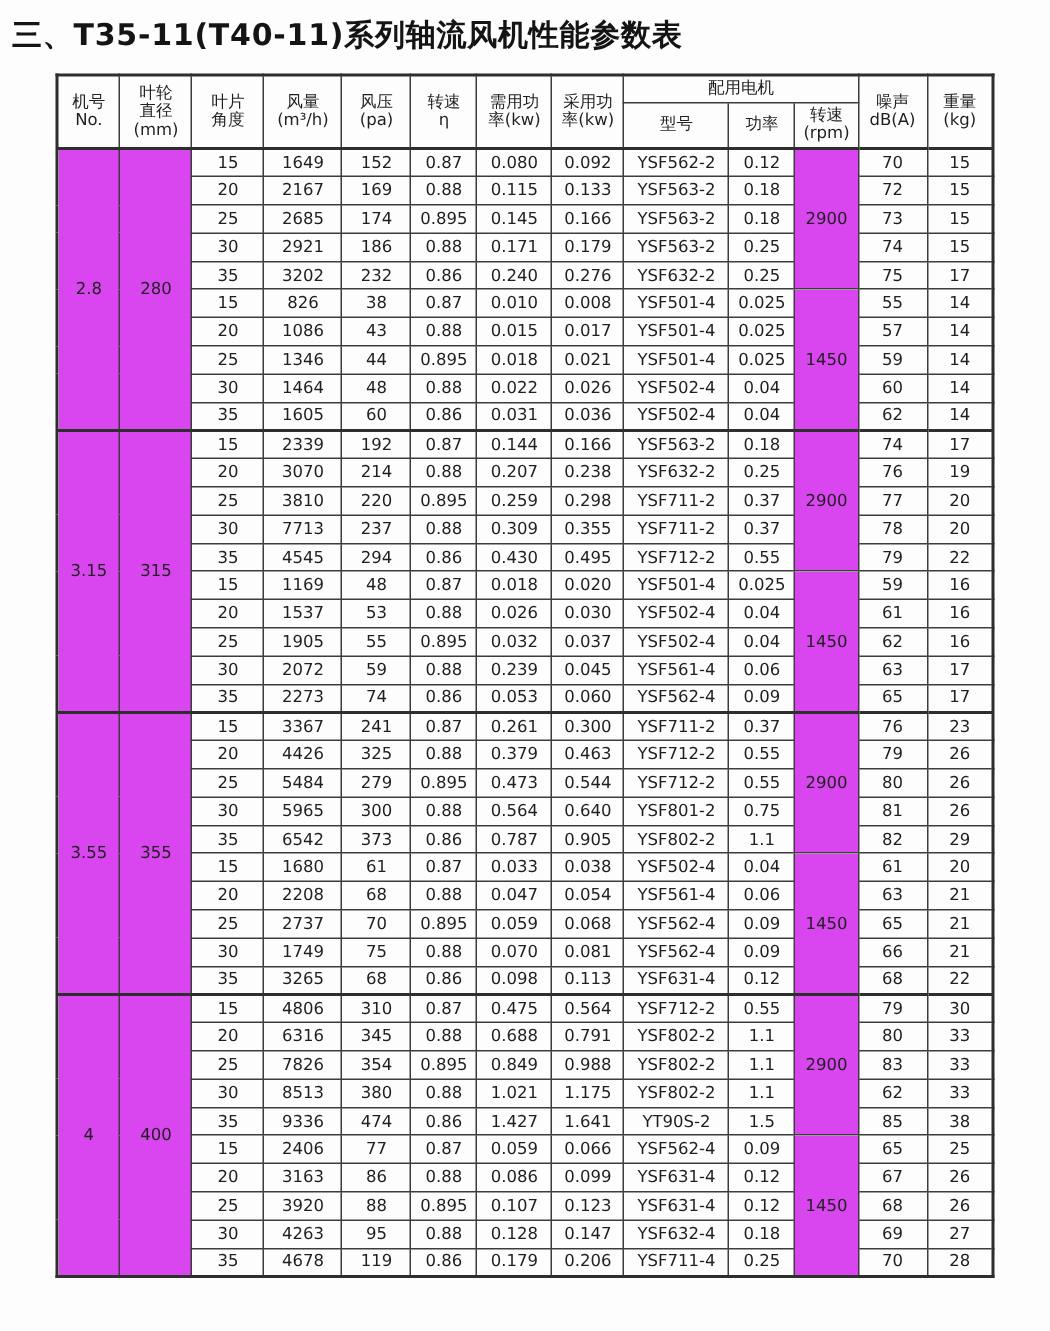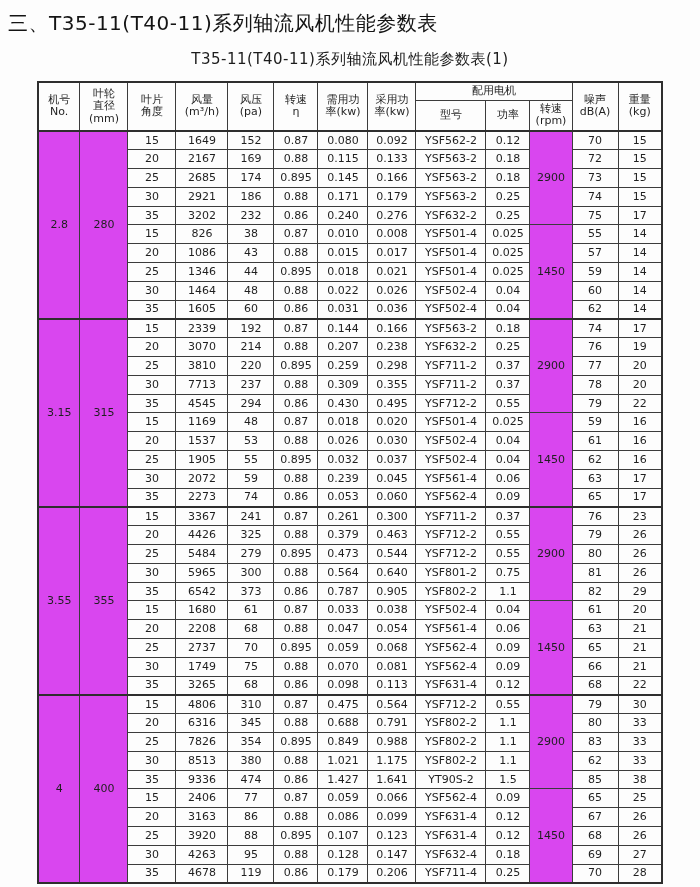--- a/index.html
+++ b/index.html
@@ -8,21 +8,21 @@
     width: 700px; height: 887px;
     background: #fdfdfd;
     font-family: "DejaVu Sans", "Liberation Sans", sans-serif;
     color: #1f1f1f;
     overflow: hidden;
   }
   .doc { padding: 6px 0 0 0; }
   .page-title {
     margin: 4px 0 0 8px;
     font-size: 20px;
-    font-weight: 400;
+    font-weight: 700;
     letter-spacing: 0.5px;
     color: #141414;
   }
   .table-title {
     margin: 13px 0 9px 0;
     text-align: center;
     font-size: 15px;
     font-weight: 400;
     letter-spacing: 0.5px;
     color: #1c1c1c;
@@ -54,21 +54,20 @@
   .fan-table thead tr.head-sub th { height: 25px; }
   .fan-table tbody td { height: 18.8px; }
   .fan-table tbody tr.group-start td { border-top: 2px solid #2e2e2e; }
   .fan-table tbody td[rowspan] { background: #d946ef; }
 </style>
 </head>
 <body>
 
 <div class="doc">
   <h1 class="page-title">三、T35-11(T40-11)系列轴流风机性能参数表</h1>
-  <h2 class="table-title">T35-11(T40-11)系列轴流风机性能参数表(1)</h2>
 
   <table class="fan-table">
     <colgroup>
       <col style="width:42px">
         <col style="width:48px">
         <col style="width:48px">
       <col style="width:52px">
         <col style="width:46px">
         <col style="width:44px">
       <col style="width:50px">

